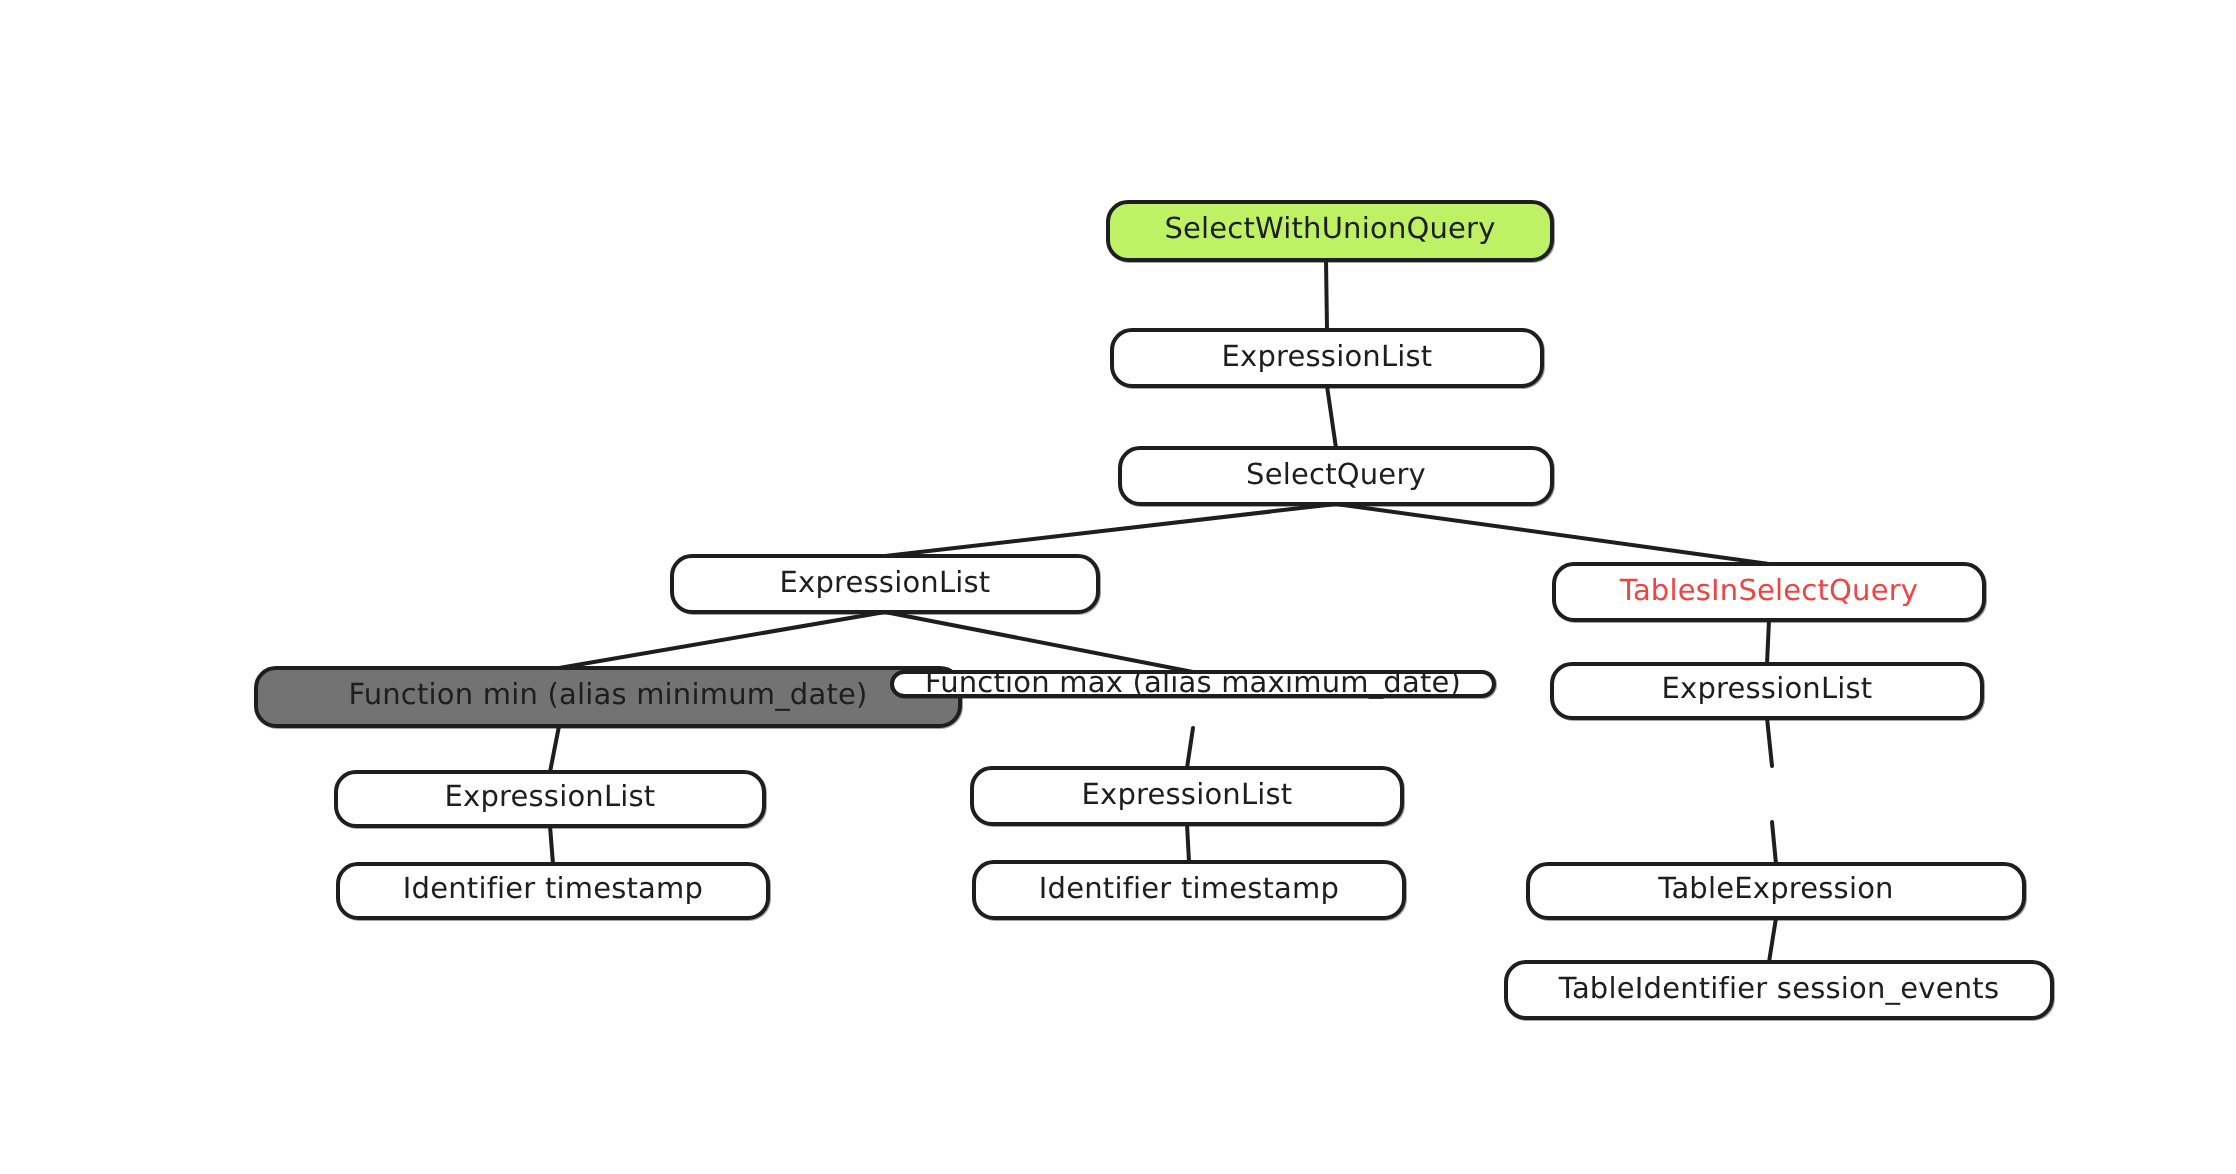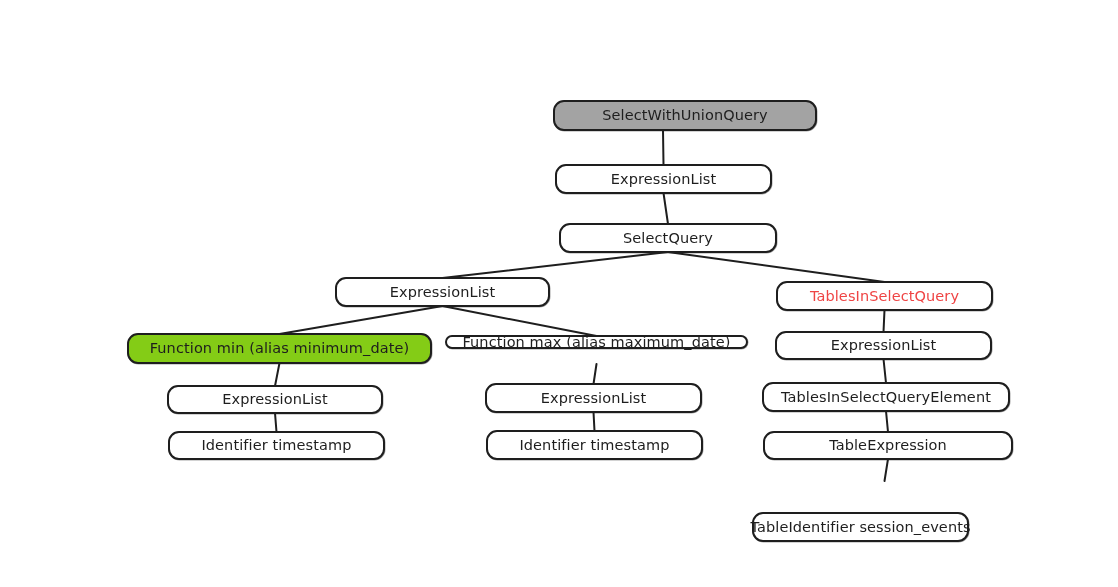--- a/index.html
+++ b/index.html
@@ -63,59 +63,56 @@
       <line x1="279.5" y1="363" x2="275" y2="386" stroke="#1e1e1e" stroke-width="2" stroke-linecap="round"></line>
       <line x1="275" y1="413" x2="276.5" y2="432" stroke="#1e1e1e" stroke-width="2" stroke-linecap="round"></line>
       <line x1="596.5" y1="364" x2="593.5" y2="384" stroke="#1e1e1e" stroke-width="2" stroke-linecap="round"></line>
       <line x1="593.5" y1="412" x2="594.5" y2="431" stroke="#1e1e1e" stroke-width="2" stroke-linecap="round"></line>
       <line x1="884.5" y1="310" x2="883.5" y2="332" stroke="#1e1e1e" stroke-width="2" stroke-linecap="round"></line>
       <line x1="883.5" y1="359" x2="886" y2="383" stroke="#1e1e1e" stroke-width="2" stroke-linecap="round"></line>
       <line x1="886" y1="411" x2="888" y2="432" stroke="#1e1e1e" stroke-width="2" stroke-linecap="round"></line>
       <line x1="888" y1="459" x2="884.5" y2="481" stroke="#1e1e1e" stroke-width="2" stroke-linecap="round"></line>
     </svg>
   <div id="nodes" class="nodes-layer">
-      <div class="node" style="left: 553px; top: 100px; width: 264px; height: 31px; border-color: rgb(30, 30, 30); background: #a3a3a3;">
+      <div class="node" style="left: 553px; top: 100px; width: 224px; height: 31px; border-color: rgb(30, 30, 30); background: #bef264;">
         <span class="node-label" style="color: rgb(30, 30, 30);">SelectWithUnionQuery</span>
       </div>
       <div class="node" style="left: 555px; top: 164px; width: 217px; height: 30px; border-color: rgb(30, 30, 30); background: rgb(255, 255, 255);">
         <span class="node-label" style="color: rgb(30, 30, 30);">ExpressionList</span>
       </div>
       <div class="node" style="left: 559px; top: 223px; width: 218px; height: 30px; border-color: rgb(30, 30, 30); background: rgb(255, 255, 255);">
         <span class="node-label" style="color: rgb(30, 30, 30);">SelectQuery</span>
       </div>
       <div class="node" style="left: 335px; top: 277px; width: 215px; height: 30px; border-color: rgb(30, 30, 30); background: rgb(255, 255, 255);">
         <span class="node-label" style="color: rgb(30, 30, 30);">ExpressionList</span>
       </div>
       <div class="node" style="left: 776px; top: 281px; width: 217px; height: 30px; border-color: rgb(30, 30, 30); background: rgb(255, 255, 255);">
         <span class="node-label" style="color: #ef4444;">TablesInSelectQuery</span>
       </div>
-      <div class="node" style="left: 127px; top: 333px; width: 305px; height: 31px; border-color: rgb(30, 30, 30); background: #84cc16;">
+      <div class="node" style="left: 127px; top: 333px; width: 354px; height: 31px; border-color: rgb(30, 30, 30); background: #737373;">
         <span class="node-label" style="color: rgb(30, 30, 30);">Function min (alias minimum_date)</span>
       </div>
       <div class="node" style="left: 445px; top: 335px; width: 303px; height: 14px; border-color: rgb(30, 30, 30); background: rgb(255, 255, 255);">
         <span class="node-label" style="color: rgb(30, 30, 30);">Function max (alias maximum_date)</span>
       </div>
       <div class="node" style="left: 775px; top: 331px; width: 217px; height: 29px; border-color: rgb(30, 30, 30); background: rgb(255, 255, 255);">
         <span class="node-label" style="color: rgb(30, 30, 30);">ExpressionList</span>
       </div>
       <div class="node" style="left: 167px; top: 385px; width: 216px; height: 29px; border-color: rgb(30, 30, 30); background: rgb(255, 255, 255);">
         <span class="node-label" style="color: rgb(30, 30, 30);">ExpressionList</span>
       </div>
       <div class="node" style="left: 485px; top: 383px; width: 217px; height: 30px; border-color: rgb(30, 30, 30); background: rgb(255, 255, 255);">
         <span class="node-label" style="color: rgb(30, 30, 30);">ExpressionList</span>
       </div>
-      <div class="node" style="left: 762px; top: 382px; width: 248px; height: 30px; border-color: rgb(30, 30, 30); background: rgb(255, 255, 255);">
-        <span class="node-label" style="color: rgb(30, 30, 30);">TablesInSelectQueryElement</span>
-      </div>
       <div class="node" style="left: 168px; top: 431px; width: 217px; height: 29px; border-color: rgb(30, 30, 30); background: rgb(255, 255, 255);">
         <span class="node-label" style="color: rgb(30, 30, 30);">Identifier timestamp</span>
       </div>
       <div class="node" style="left: 486px; top: 430px; width: 217px; height: 30px; border-color: rgb(30, 30, 30); background: rgb(255, 255, 255);">
         <span class="node-label" style="color: rgb(30, 30, 30);">Identifier timestamp</span>
       </div>
       <div class="node" style="left: 763px; top: 431px; width: 250px; height: 29px; border-color: rgb(30, 30, 30); background: rgb(255, 255, 255);">
         <span class="node-label" style="color: rgb(30, 30, 30);">TableExpression</span>
       </div>
-      <div class="node" style="left: 752px; top: 480px; width: 217px; height: 30px; border-color: rgb(30, 30, 30); background: rgb(255, 255, 255); margin-top: 32px;">
+      <div class="node" style="left: 752px; top: 480px; width: 275px; height: 30px; border-color: rgb(30, 30, 30); background: rgb(255, 255, 255);">
         <span class="node-label" style="color: rgb(30, 30, 30);">TableIdentifier session_events</span>
       </div>
     </div>
 </div>
 
 </body></html>

